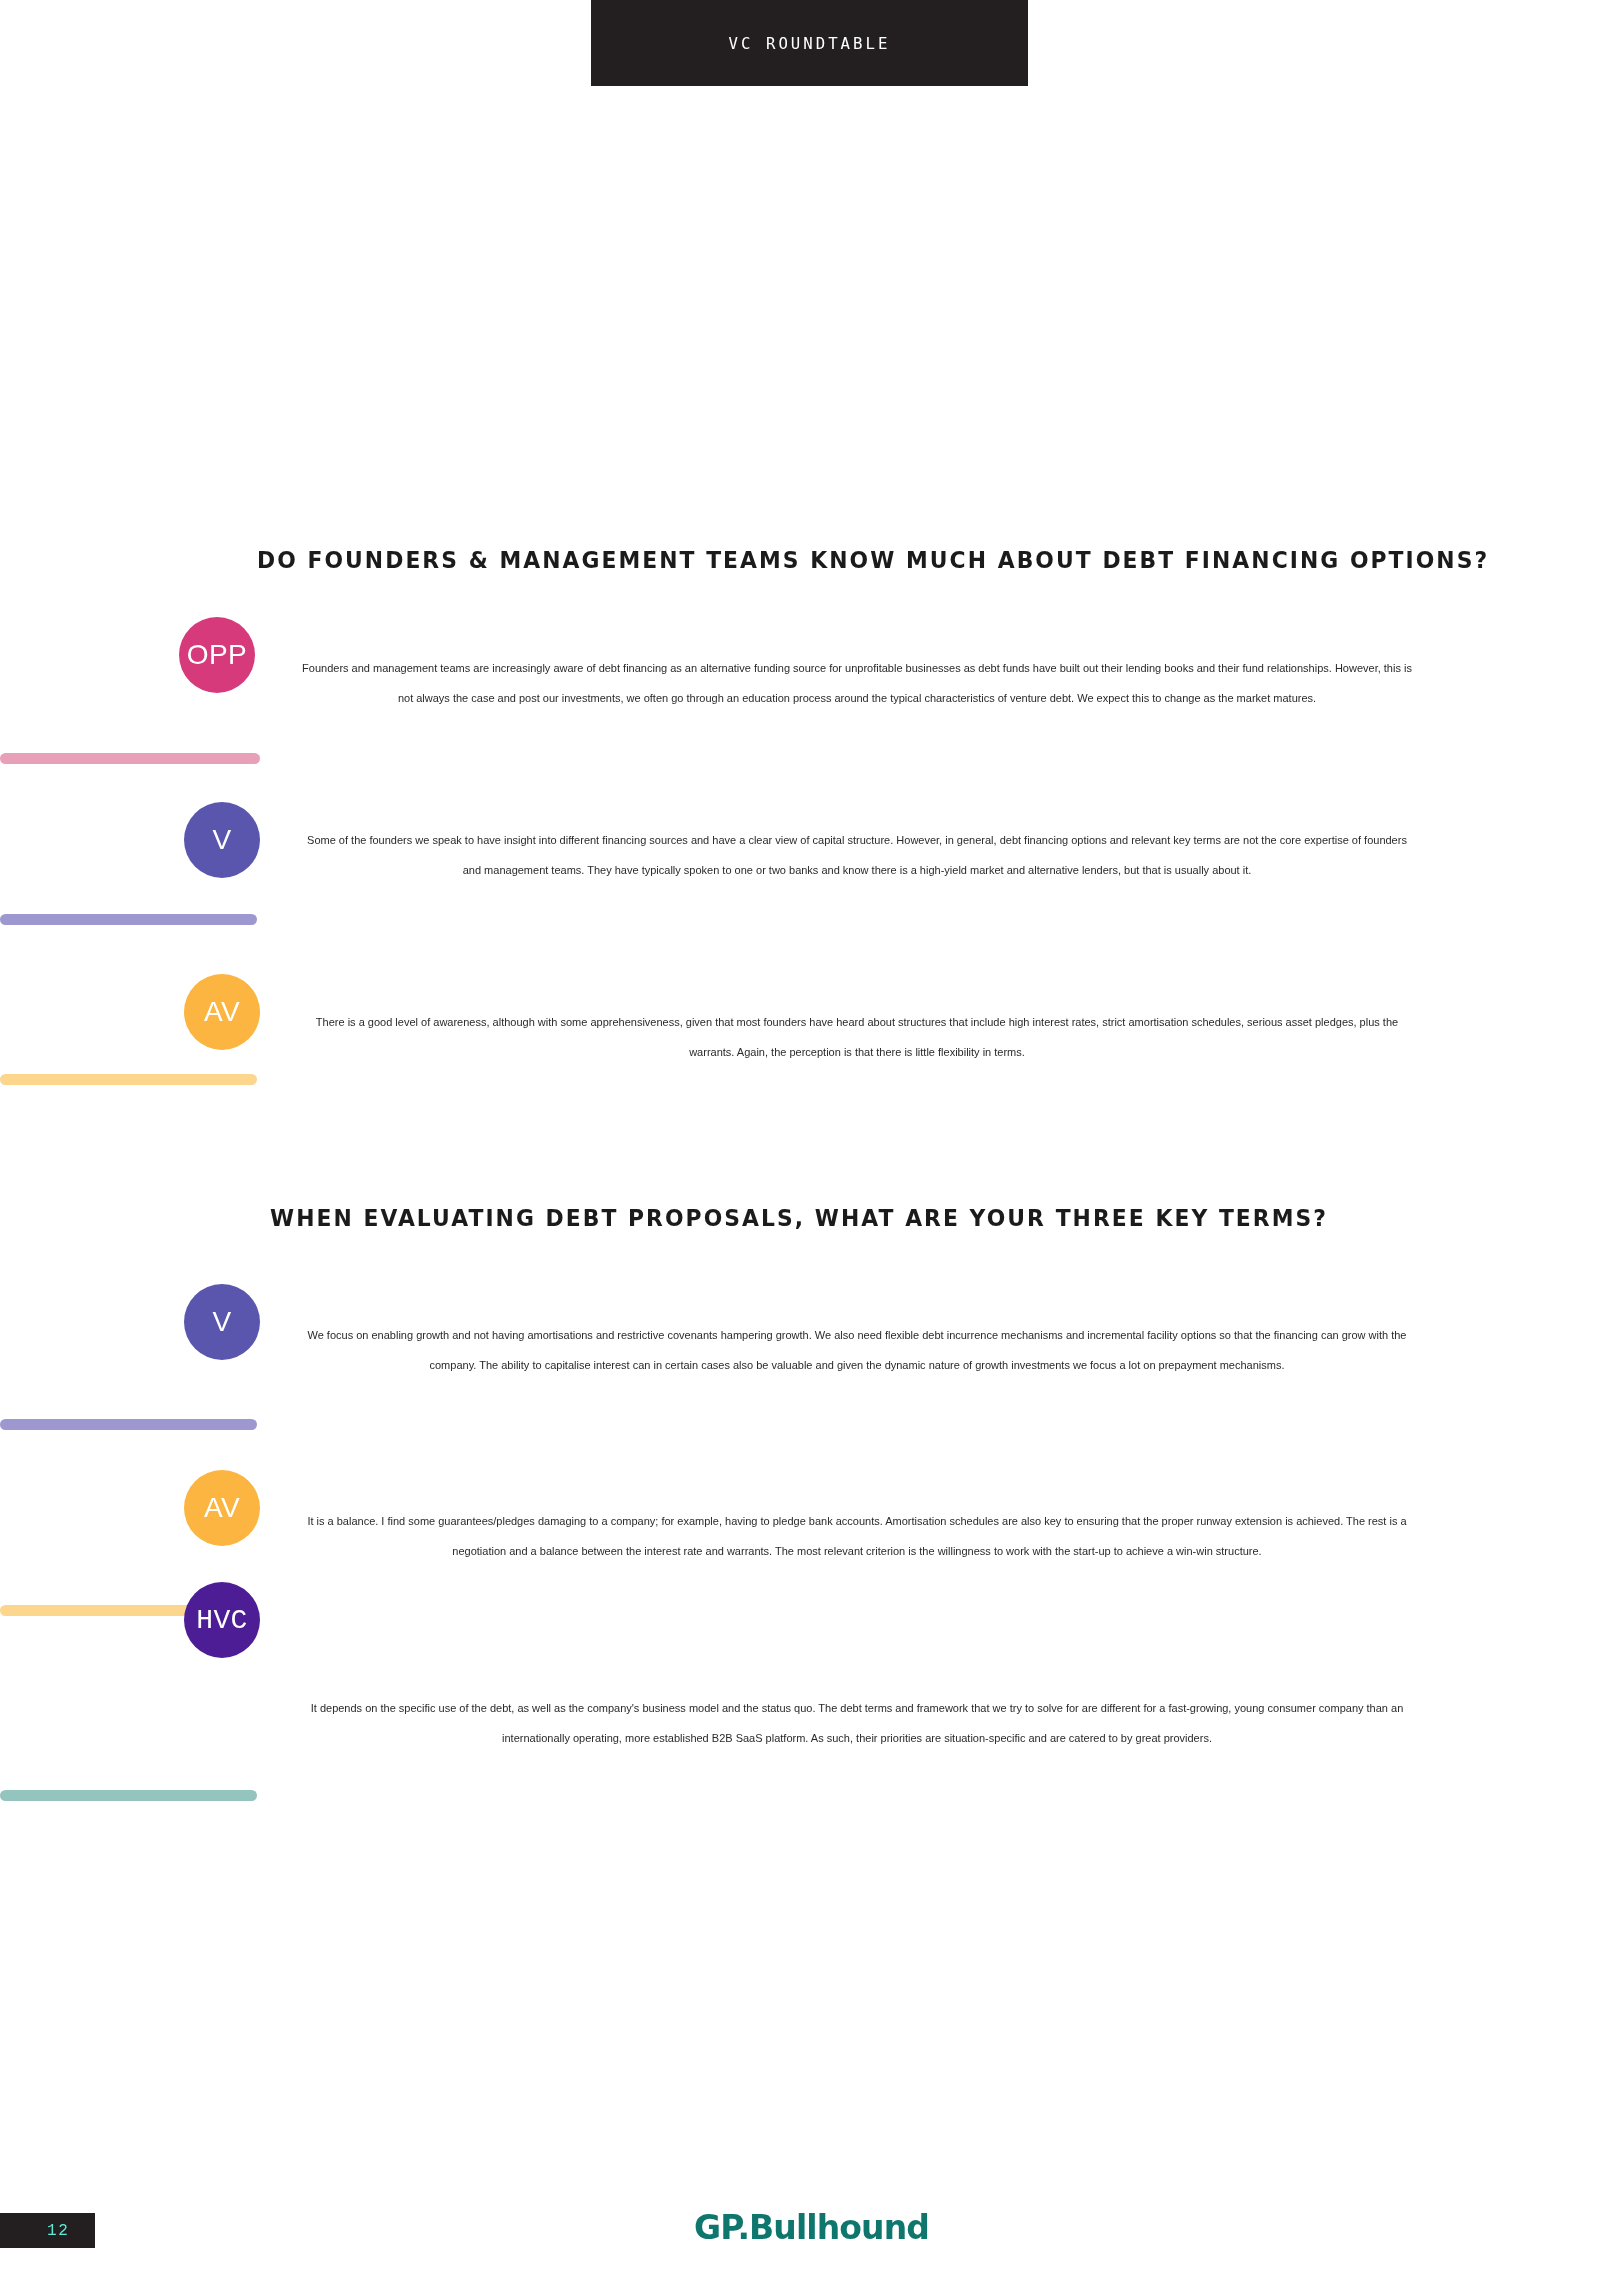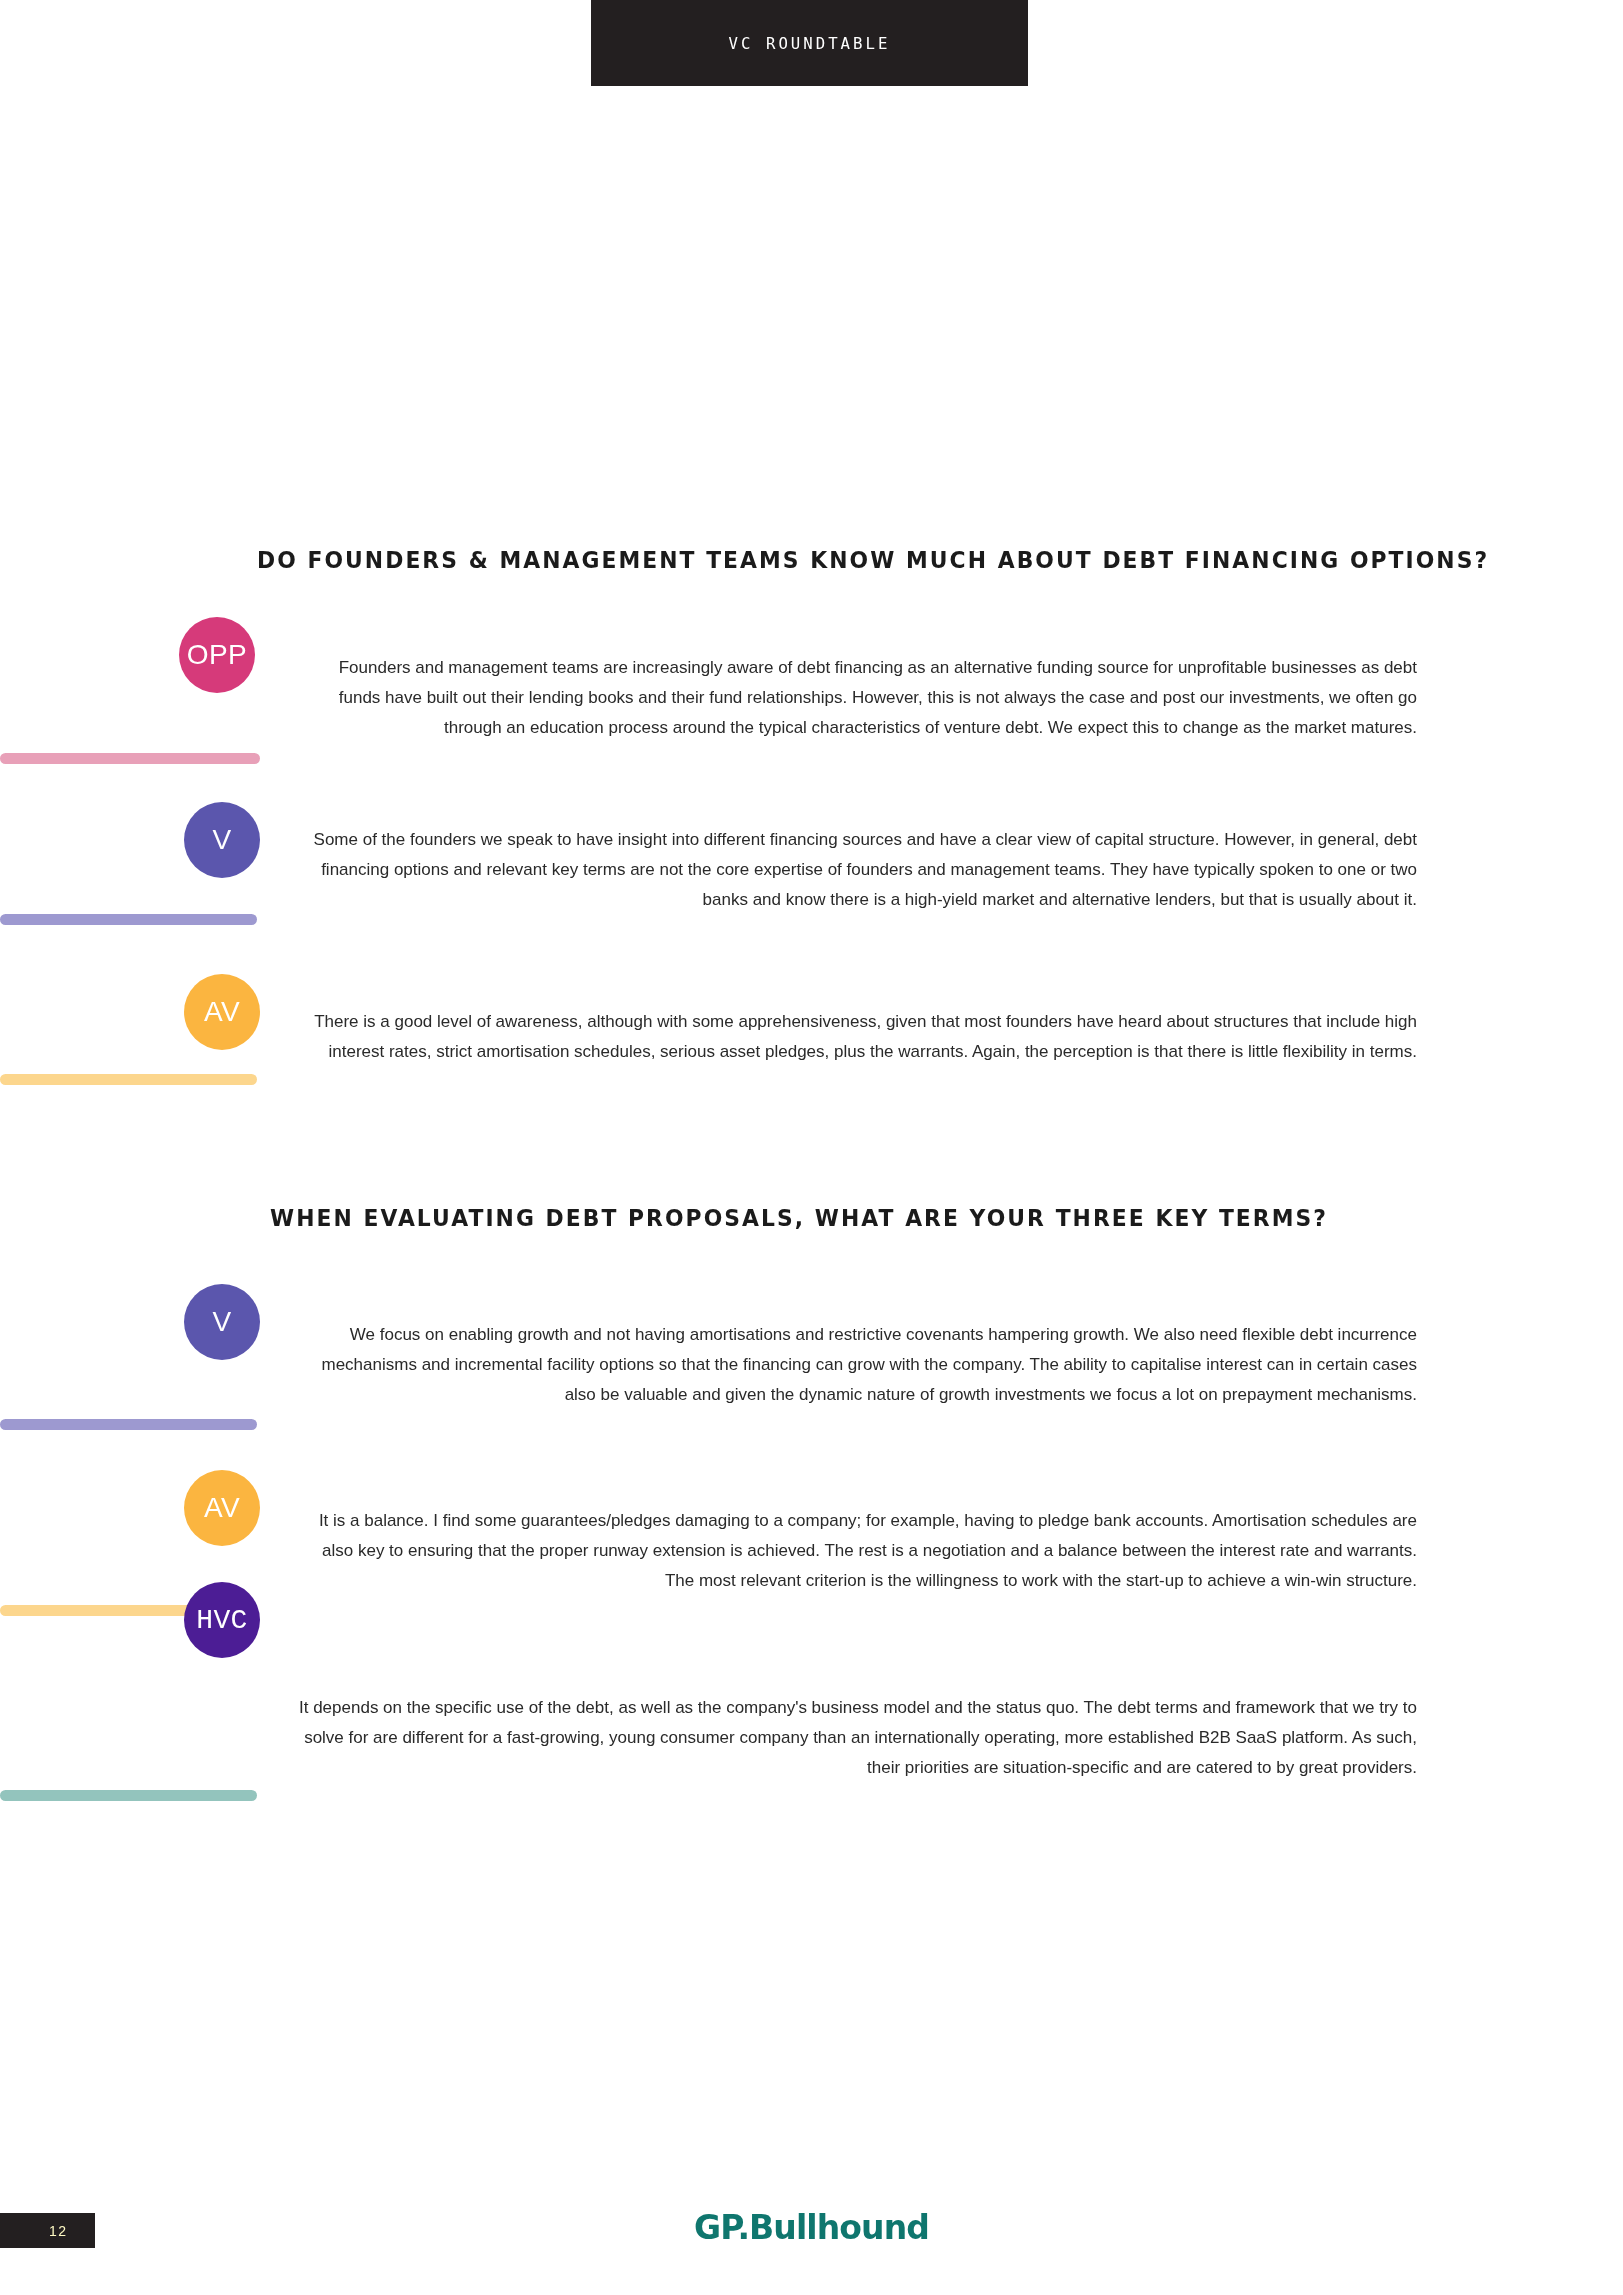--- a/index.html
+++ b/index.html
@@ -83,43 +83,43 @@
     left: 0;
     height: 10.8px;
     border-radius: 5.9px;
   }
 
   .answer-text {
     position: absolute;
     left: 297px;
     width: 1120px;
     font-family: "Liberation Sans", sans-serif;
-    font-size: 17px;
+    font-size: 11px;
     line-height: 30px;
     color: #2a2a2a;
-    text-align: right;
+    text-align: center;
   }
 
   
   .page-number-box {
     position: absolute;
     left: 0;
     top: 2213px;
     width: 95px;
     height: 35px;
     background: #231f20;
     display: flex;
     align-items: center;
     justify-content: center;
   }
   .page-number-box .page-number {
-    color: #fef9c3;
-    font-size: 14px;
+    color: #5eead4;
+    font-size: 16px;
     letter-spacing: 1.6px;
-    font-family: Liberation Sans, sans-serif;
+    font-family: Liberation Mono, monospace;
     padding-left: 21.6px;
   }
 
   .brand-logo {
     position: absolute;
     left: 0;
     top: 2208px;
     width: 1623px;
     text-align: center;
     font-family: "DejaVu Sans", sans-serif;

